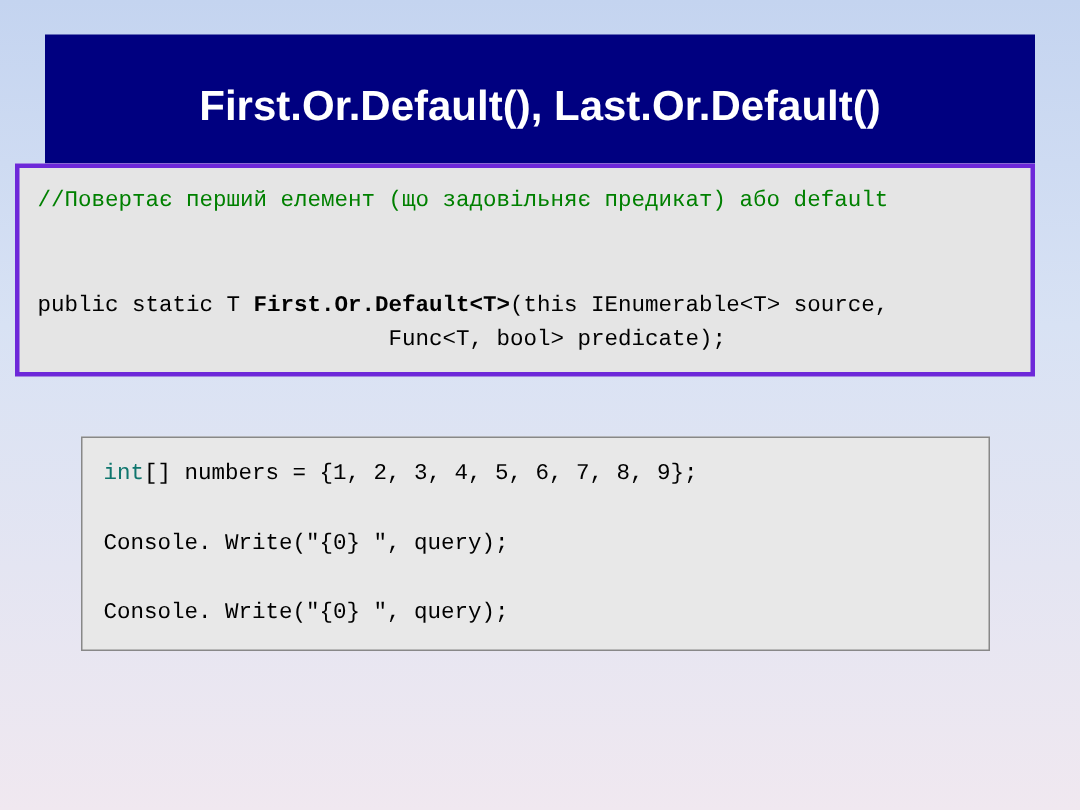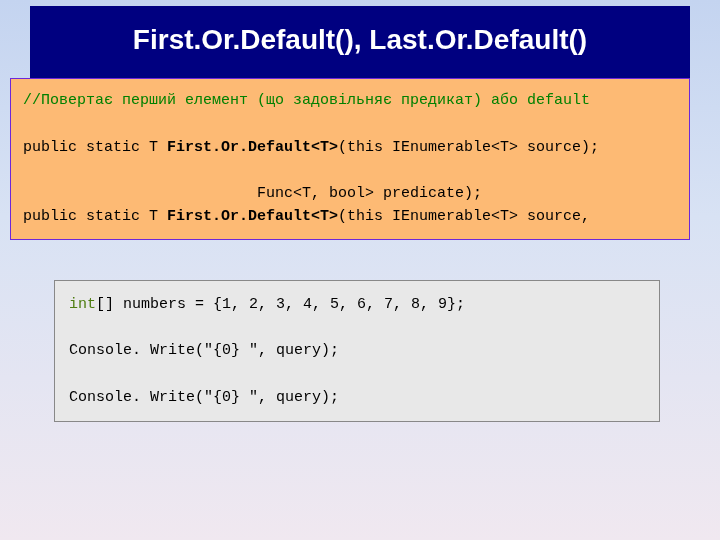--- a/index.html
+++ b/index.html
@@ -6,41 +6,41 @@
   body {
     width: 720px;
     height: 540px;
     background: linear-gradient(to bottom, #c4d4f0 0%, #d8e2f4 40%, #f0e8f0 100%);
     font-family: Arial, sans-serif;
     overflow: hidden;
   }
   .header {
     background: #000080;
     color: #fff;
-    padding: 18px 20px 22px 20px;
-    margin: 6px 30px 0 30px;
+    padding: 32px 20px 22px 20px;
+    margin: 23px 30px 0 30px;
   }
   .header-title {
     font-size: 28px;
     font-weight: bold;
     text-align: center;
     font-family: Arial, sans-serif;
   }
   .box1 {
-    background: #fdba74;
-    border: 1px solid #6d28d9;
+    background: #e5e5e5;
+    border: 3px solid #6d28d9;
     margin: 0 30px 0 10px;
     padding: 10px 12px;
     font-family: "Courier New", monospace;
     font-size: 15px;
     line-height: 1.55;
     color: #000;
   }
   .comment { color: #008000; }
-  .keyword { color: #4d7c0f; }
+  .keyword { color: #0f766e; }
   .bold { font-weight: bold; }
   .box2 {
     background: #e8e8e8;
     border: 1px solid #888;
     margin: 40px 60px 0 54px;
     padding: 12px 14px;
     font-family: "Courier New", monospace;
     font-size: 15px;
     line-height: 1.55;
     color: #000;
@@ -50,24 +50,23 @@
 </head>
 <body>
 
 <div class="header">
   <div class="header-title">First.Or.Default(), Last.Or.Default()</div>
 </div>
 
 <div class="box1">
   <div class="line comment">//Повертає перший елемент (що задовільняє предикат) або default</div>
   <div class="line">&nbsp;</div>
-  <div class="line"><span>public static T </span><span class="bold">First.Or.Default&lt;T&gt;</span><span>(this IEnumerable&lt;T&gt; source);</span></div>
   <div class="line">&nbsp;</div>
+  <div class="line"><span>public static T </span><span class="bold">First.Or.Default&lt;T&gt;</span><span>(this IEnumerable&lt;T&gt; source,</span></div>
   <div class="line">                          Func&lt;T, bool&gt; predicate);</div>
-  <div class="line"><span>public static T </span><span class="bold">First.Or.Default&lt;T&gt;</span><span>(this IEnumerable&lt;T&gt; source,</span></div>
 </div>
 
 <div class="box2">
   <div class="line"><span class="keyword">int</span><span>[] numbers = {1, 2, 3, 4, 5, 6, 7, 8, 9};</span></div>
   <div class="line">&nbsp;</div>
   <div class="line">Console. Write("{0} ", query);</div>
   <div class="line">&nbsp;</div>
   <div class="line">Console. Write("{0} ", query);</div>
 </div>
 

